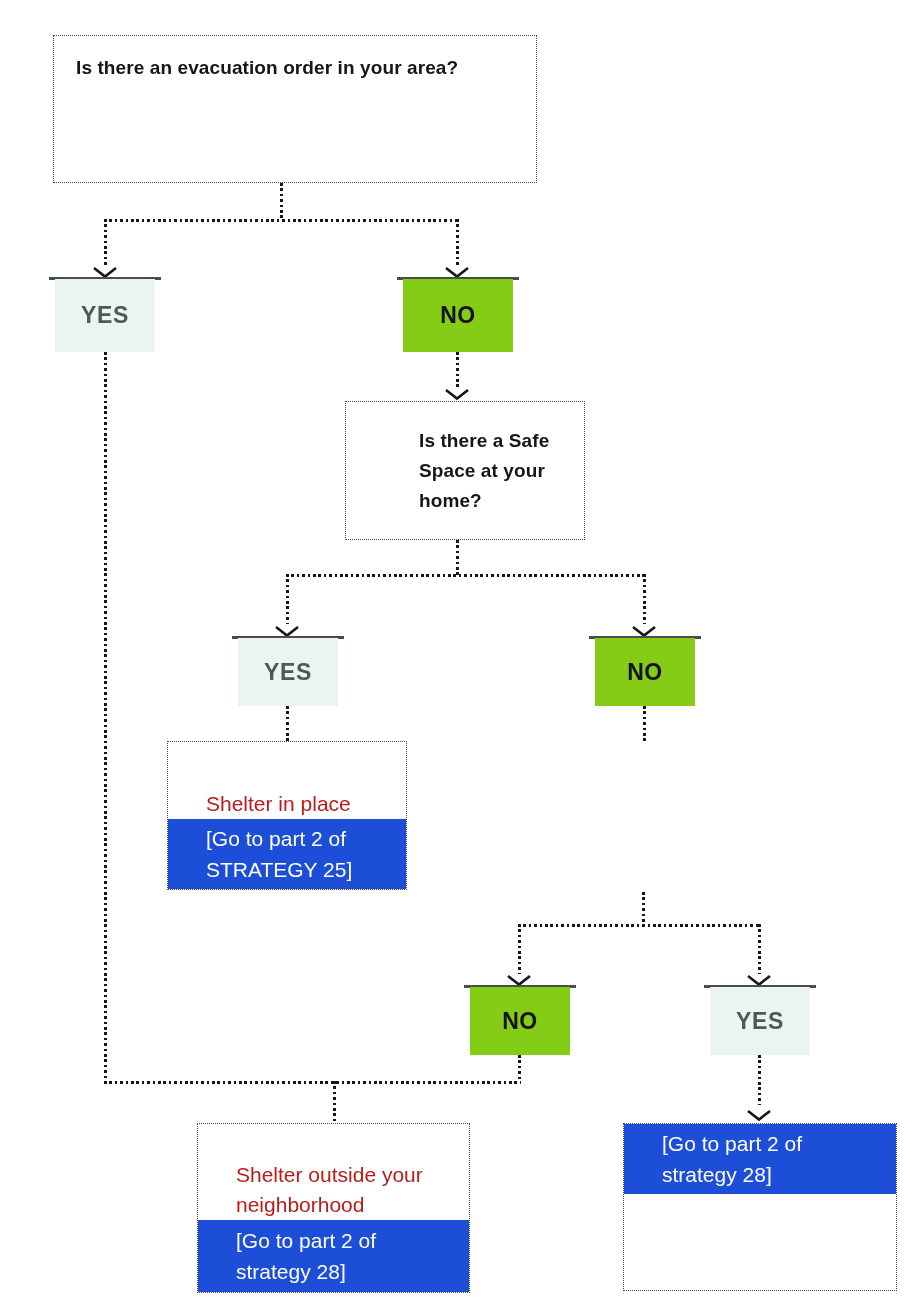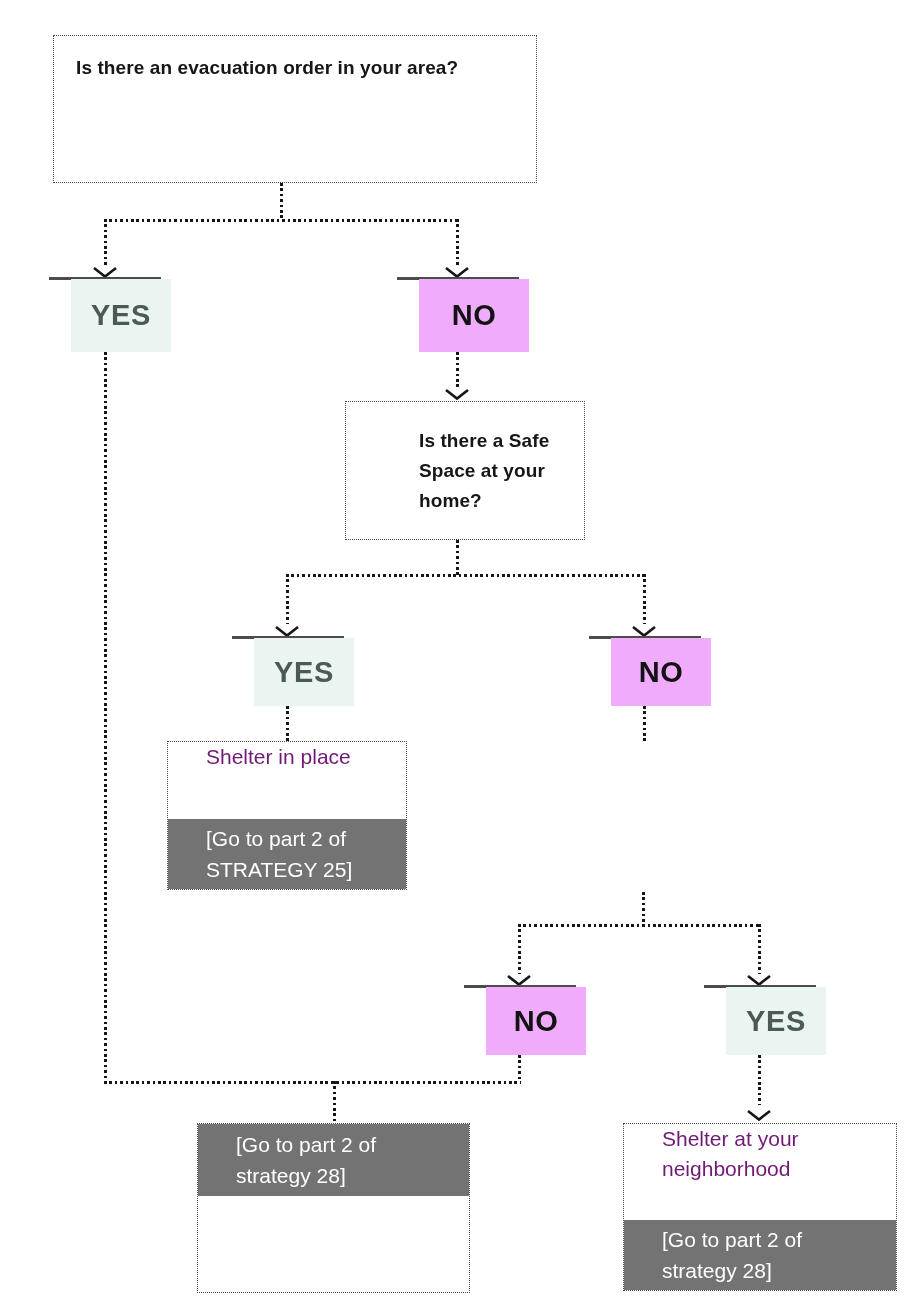--- a/index.html
+++ b/index.html
@@ -16,35 +16,35 @@
 
   
   .vline{position:absolute;width:2.6px;
     background-image:repeating-linear-gradient(to bottom,#161616 0,#161616 2.6px,transparent 2.6px,transparent 5.4px);}
   .hline{position:absolute;height:2.6px;
     background-image:repeating-linear-gradient(to right,#161616 0,#161616 2.6px,transparent 2.6px,transparent 5.4px);}
   .arrow{position:absolute;width:26px;height:13px;}
 
   
   .decision{position:absolute;display:flex;align-items:center;justify-content:center;
-    font-weight:bold;font-size:29px;letter-spacing:0.6px;box-sizing:border-box;margin-left:16px;}
+    font-weight:bold;font-size:23px;letter-spacing:0.6px;box-sizing:border-box;}
   .decision.yes{background:#eaf4f1;color:#4d5954;}
-  .decision.no{background:#f0abfc;color:#131313;}
+  .decision.no{background:#84cc16;color:#131313;}
   .topbar{position:absolute;height:2.6px;background:#4c4c4c;}
 
   
   .midq{display:flex;flex-direction:column;justify-content:center;align-items:flex-end;}
   .midq span{display:block;max-width:165px;}
 
   
   .outcome{position:absolute;border:1.7px dotted #4a4a4a;box-sizing:border-box;background:#ffffff;
     display:flex;flex-direction:column;}
-  .outcome-title{flex:1;display:flex;align-items:flex-start;padding-left:38px;
-    font-size:21px;color:#701a75;line-height:30px;}
-  .outcome-action{background:#737373;color:#ffffff;font-size:21px;line-height:31px;
+  .outcome-title{flex:1;display:flex;align-items:flex-end;padding-left:38px;
+    font-size:21px;color:#b91c1c;line-height:30px;}
+  .outcome-action{background:#1d4ed8;color:#ffffff;font-size:21px;line-height:31px;
     display:flex;align-items:center;padding-left:38px;box-sizing:border-box;}
   .wrap-narrow{max-width:175px;display:block;}
 </style>
 </head>
 <body>
 
 <div class="canvas">
 
   <div class="dotbox" style="left:53px;top:35px;width:484px;height:148px;">
     <div class="qrow" style="height:64px;">
@@ -133,32 +133,32 @@
   <div class="topbar" style="left:704px;top:985px;width:112px;"></div>
   <div class="decision yes" style="left:710px;top:987px;width:100px;height:68px;">
     <span>YES</span>
   </div>
 
   <div class="vline" style="left:518px;top:1055px;height:27px;"></div>
   <div class="hline" style="left:104px;top:1081px;width:417px;"></div>
   <div class="vline" style="left:333px;top:1081px;height:42px;"></div>
 
   <div class="outcome" style="left:197px;top:1123px;width:273px;height:170px;">
+    <div class="outcome-title">
+      <span style="max-width:205px;display:block;">Shelter outside your neighborhood</span>
+    </div>
     <div class="outcome-action" style="height:72px;">
       <span class="wrap-narrow">[Go to part 2 of strategy 28]</span>
     </div>
   </div>
 
   <div class="vline" style="left:758px;top:1055px;height:50px;"></div>
   <svg class="arrow" style="left:746px;top:1109px;" viewBox="0 0 26 13">
     <path d="M2 2 L13 10.5 L24 2" stroke="#161616" stroke-width="2.6" fill="none"></path>
     </svg>
 
   <div class="outcome" style="left:623px;top:1123px;width:274px;height:168px;">
-    <div class="outcome-title">
-      <span style="max-width:165px;display:block;">Shelter at your neighborhood</span>
-    </div>
     <div class="outcome-action" style="height:70px;">
       <span class="wrap-narrow">[Go to part 2 of strategy 28]</span>
     </div>
   </div>
 
 </div>
 
 </body></html>

